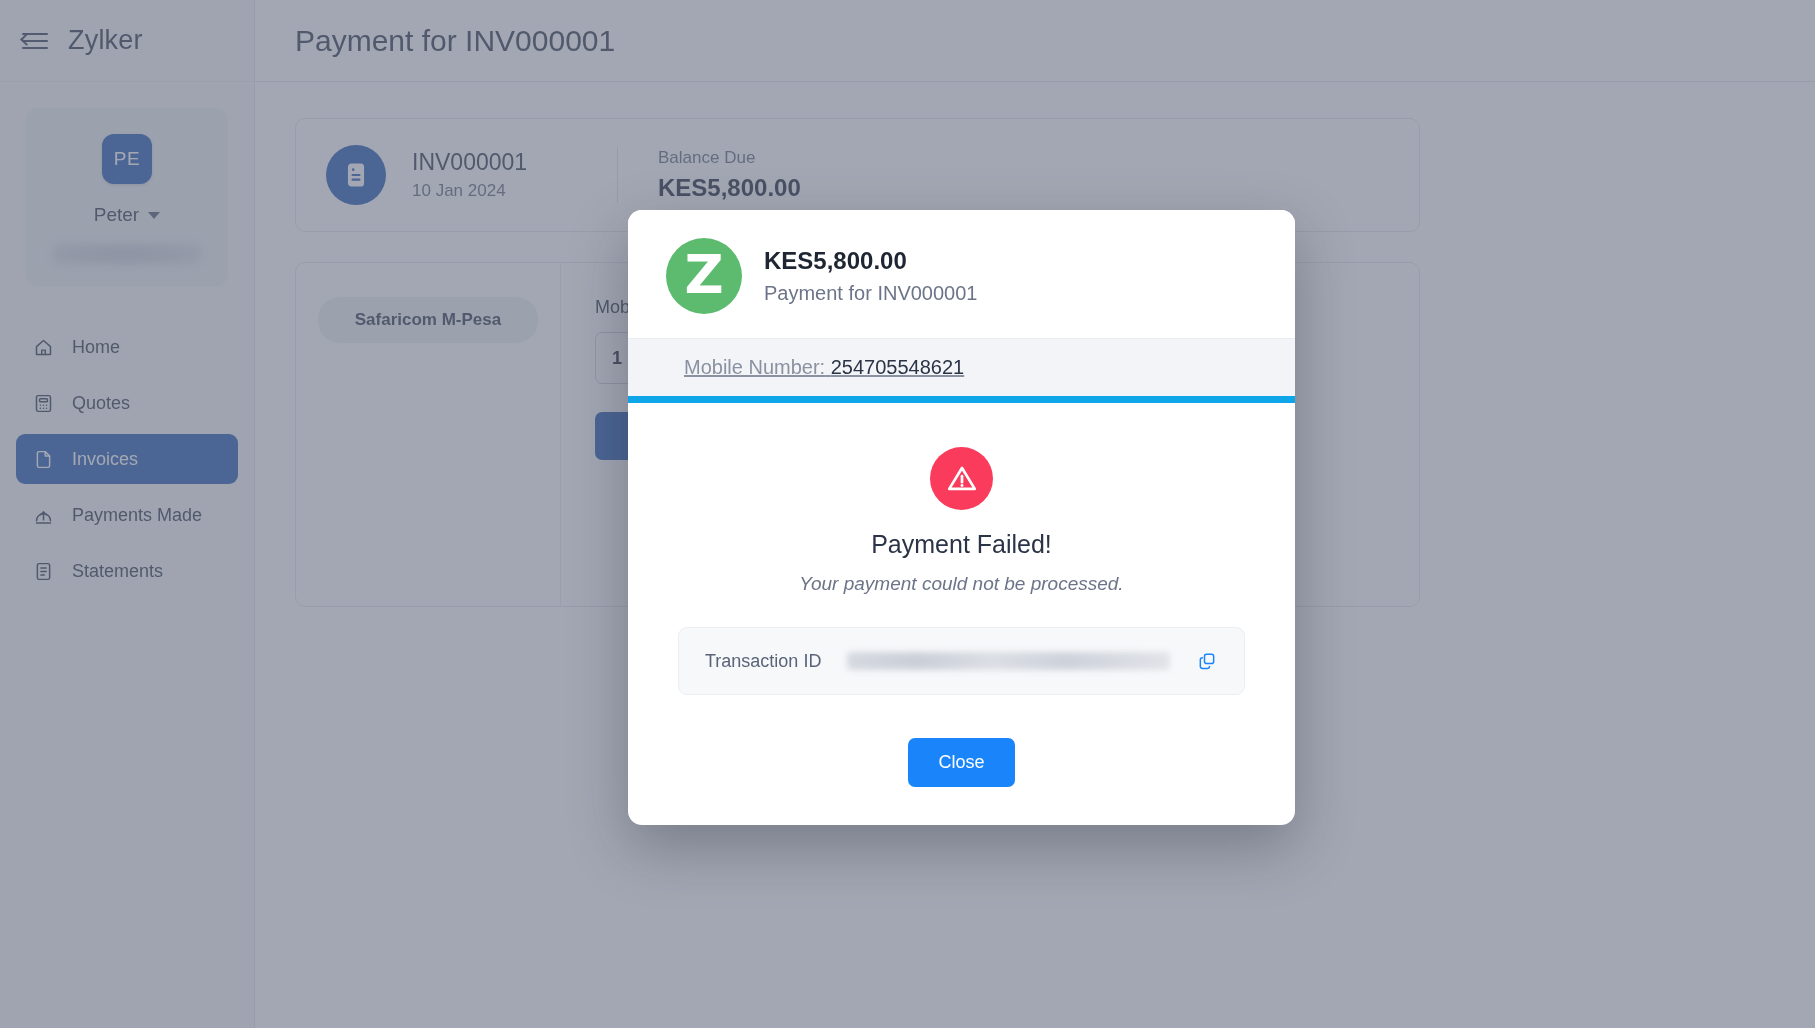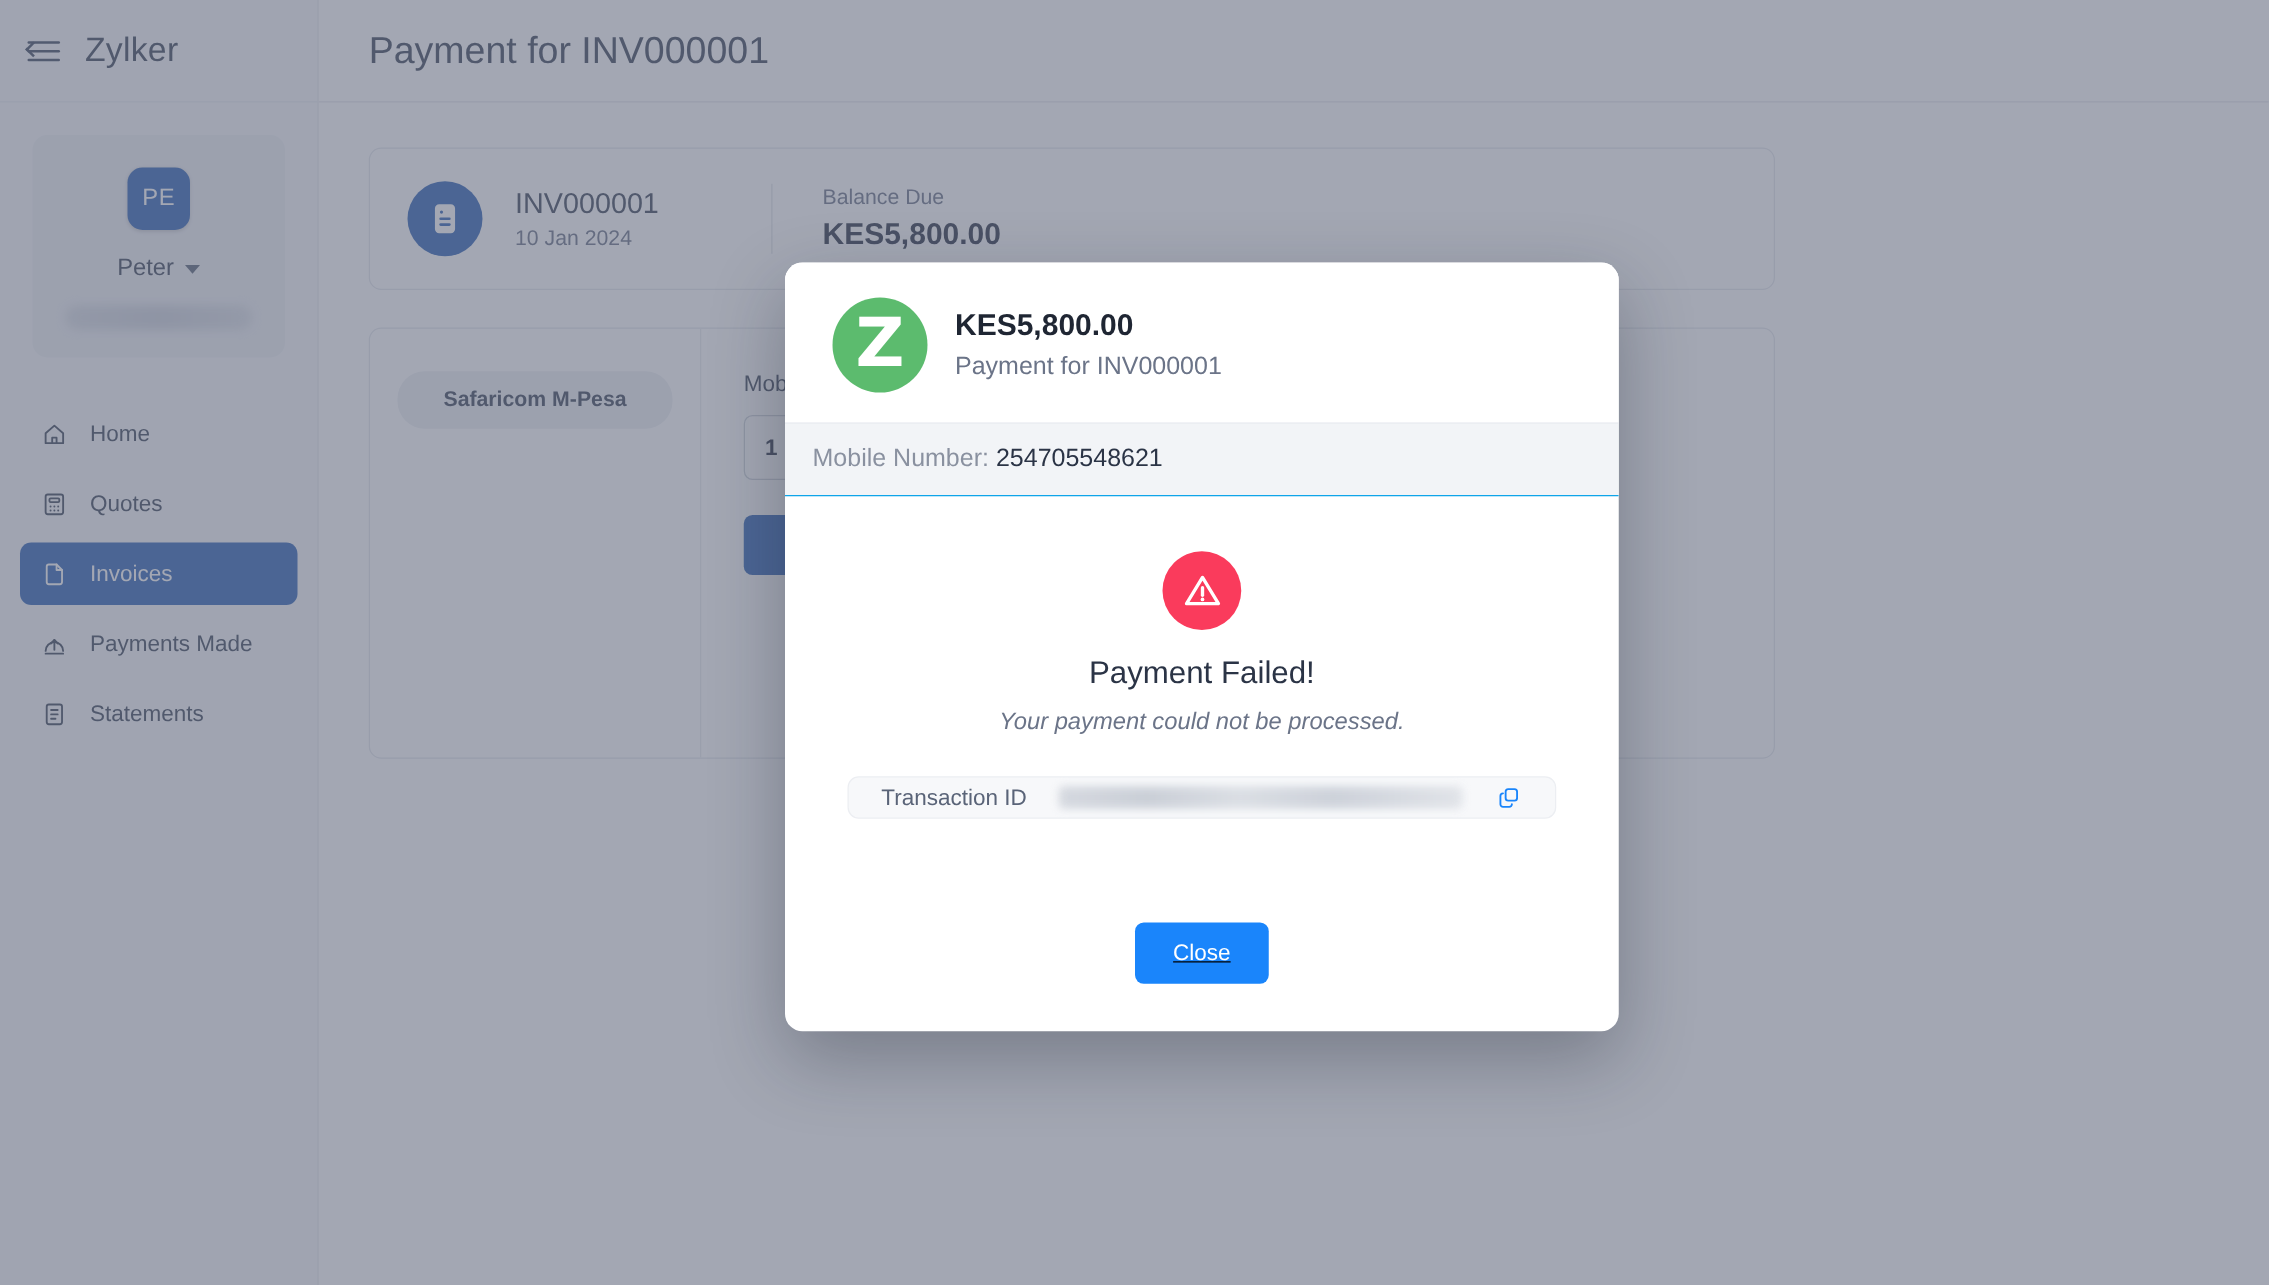--- a/index.html
+++ b/index.html
@@ -335,24 +335,25 @@
     margin-top: -3px;
   }
 
   .modal-head-text { display: flex; flex-direction: column; gap: 7px; }
   .modal-amount { font-size: 24px; font-weight: bold; color: #1f2633; }
   .modal-subtitle { font-size: 20px; color: #6b7488; }
 
   .mobile-bar {
     background: #f2f4f7;
     border-top: 1px solid #e9ecf1;
-    border-bottom: 1px solid #0ea5e9;
-    padding: 17px 22px;
+    border-bottom: 7px solid #0ea5e9;
+    padding: 17px 56px;
     font-size: 20px;
     color: #8a91a0;
+    text-decoration: underline;
   }
   .mobile-bar .mnum { color: #2b3446; }
 
   .modal-body {
     flex: 1 1 auto;
     padding: 44px 50px 0 50px;
     display: flex;
     flex-direction: column;
     align-items: center;
   }
@@ -379,21 +380,21 @@
     color: #6b7488;
     font-style: italic;
   }
 
   .txn-row {
     margin-top: 32px;
     width: 100%;
     background: #f7f8fa;
     border: 1px solid #eceef2;
     border-radius: 9px;
-    padding: 5px 26px;
+    padding: 22px 26px;
     display: flex;
     align-items: center;
     gap: 26px;
   }
   .txn-label { font-size: 18px; color: #5a6478; flex: 0 0 auto; }
   .txn-value-blur {
     flex: 1 1 auto;
     height: 18px;
     border-radius: 4px;
     background: linear-gradient(90deg,#d2d6dd 0%,#c6cbd4 22%,#d8dce2 45%,#c9ced7 68%,#dfe2e7 100%);
@@ -405,21 +406,20 @@
     width: 22px; height: 22px;
     cursor: pointer;
     display: flex; align-items: center; justify-content: center;
   }
   .copy-icon svg { width: 20px; height: 20px; }
 
   .modal-footer {
     padding: 26px 0 38px 0;
     display: flex;
     justify-content: center;
-    text-decoration: underline;
   }
   .close-btn {
     background: #1a85fb;
     color: #ffffff;
     border: none;
     border-radius: 7px;
     padding: 14px 30px;
     font-size: 18px;
     font-family: "Liberation Sans", sans-serif;
     cursor: pointer;

